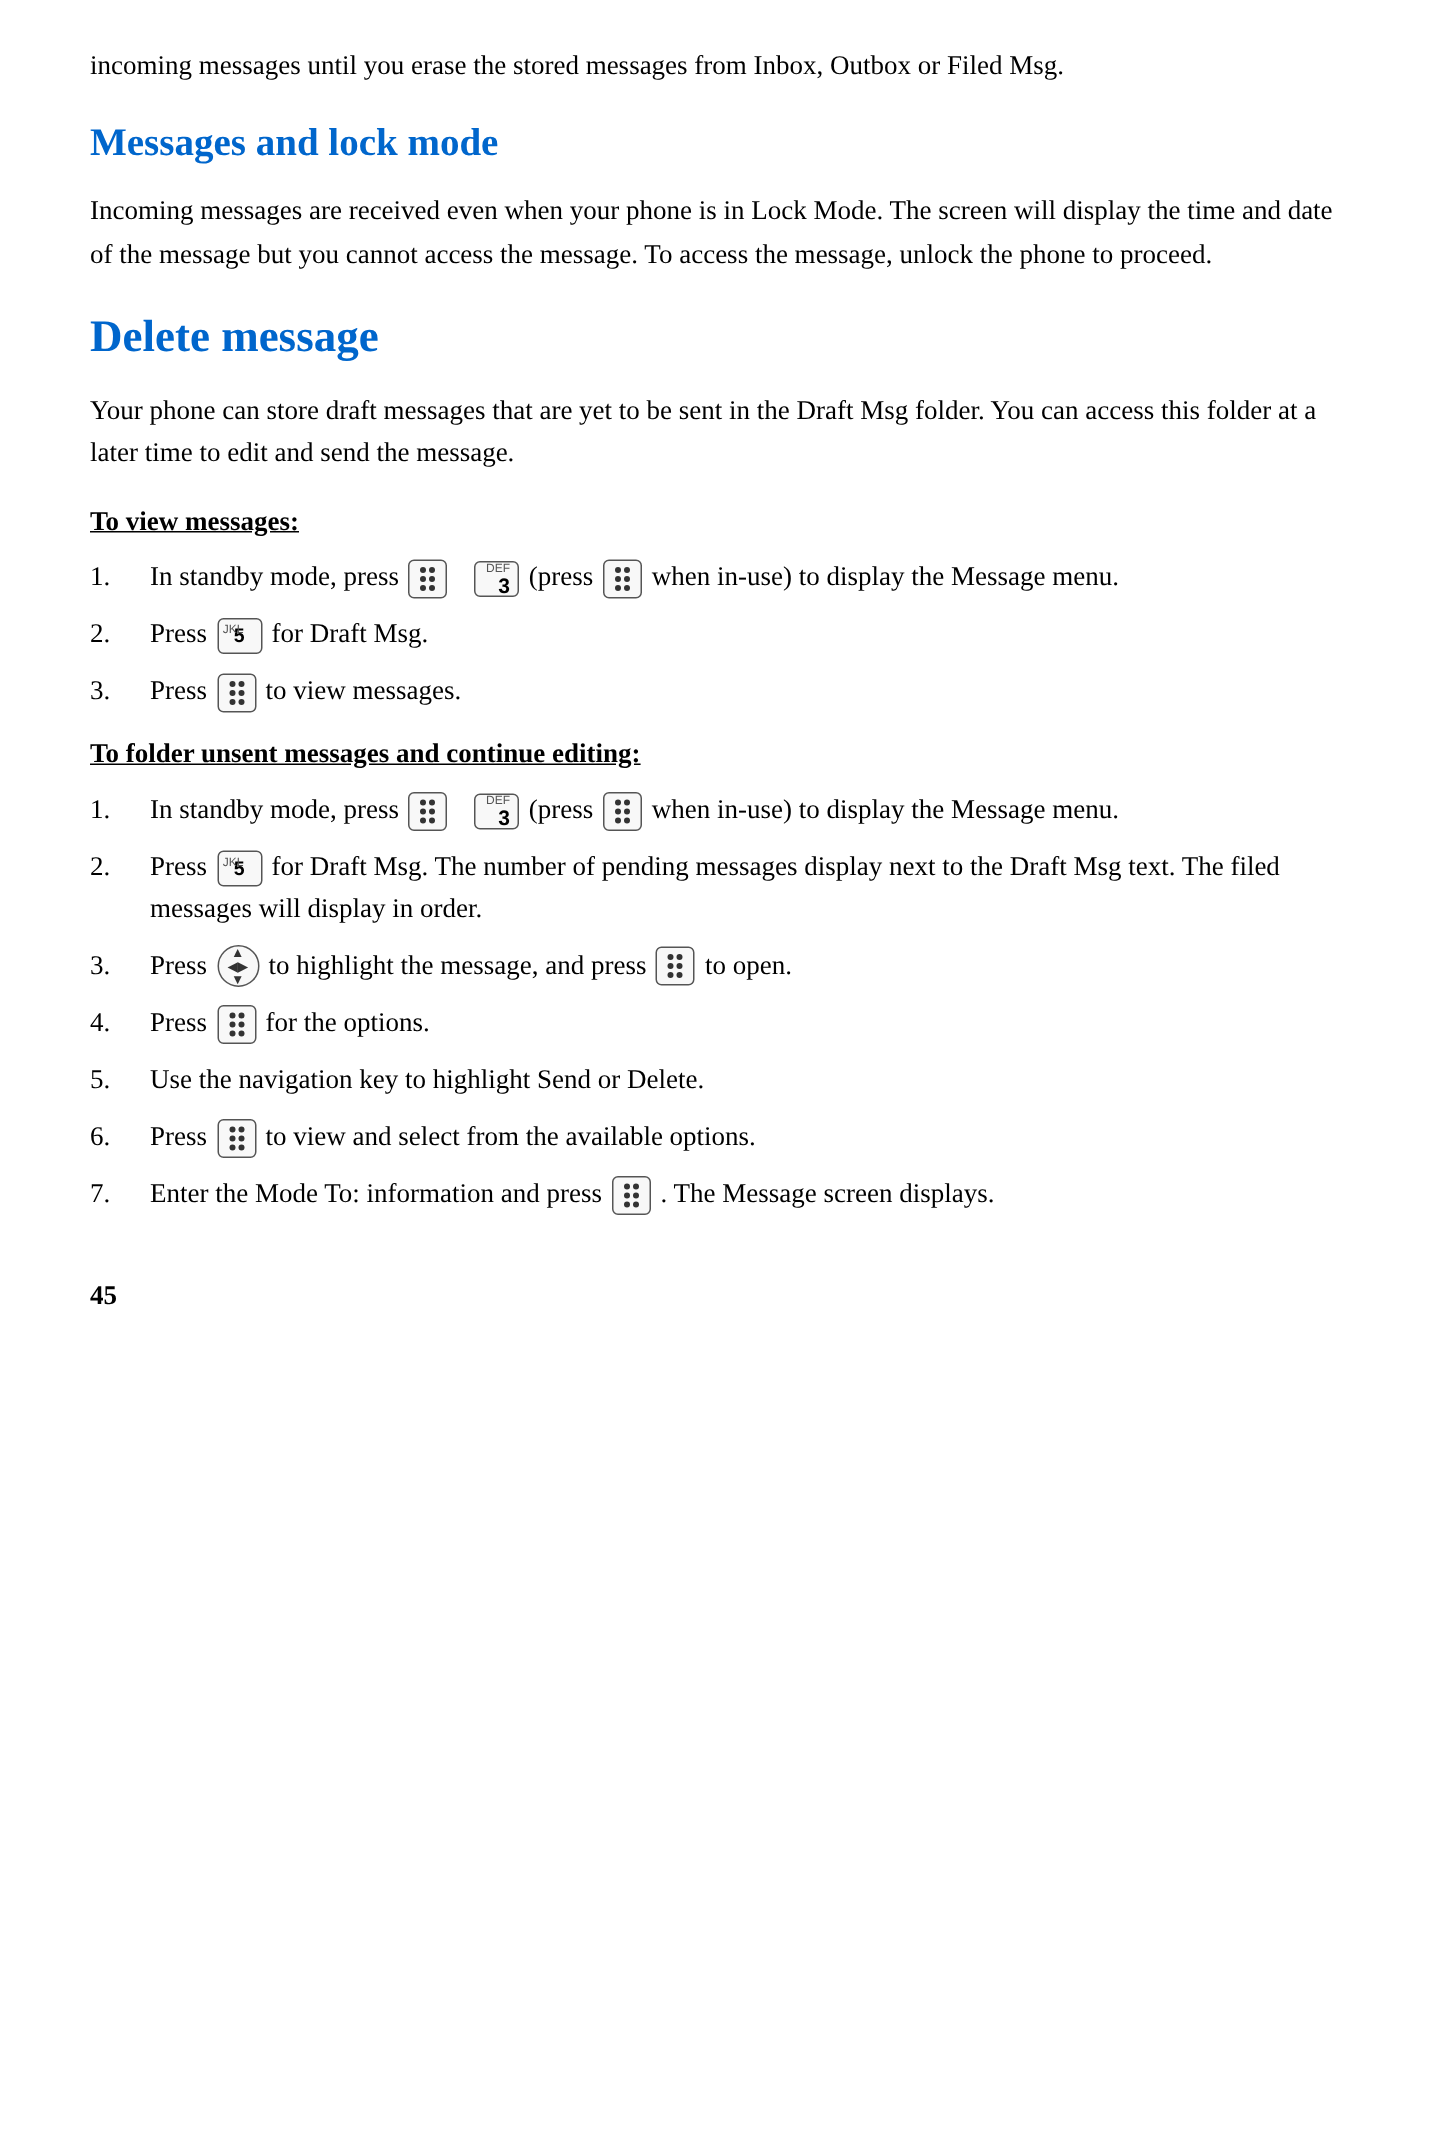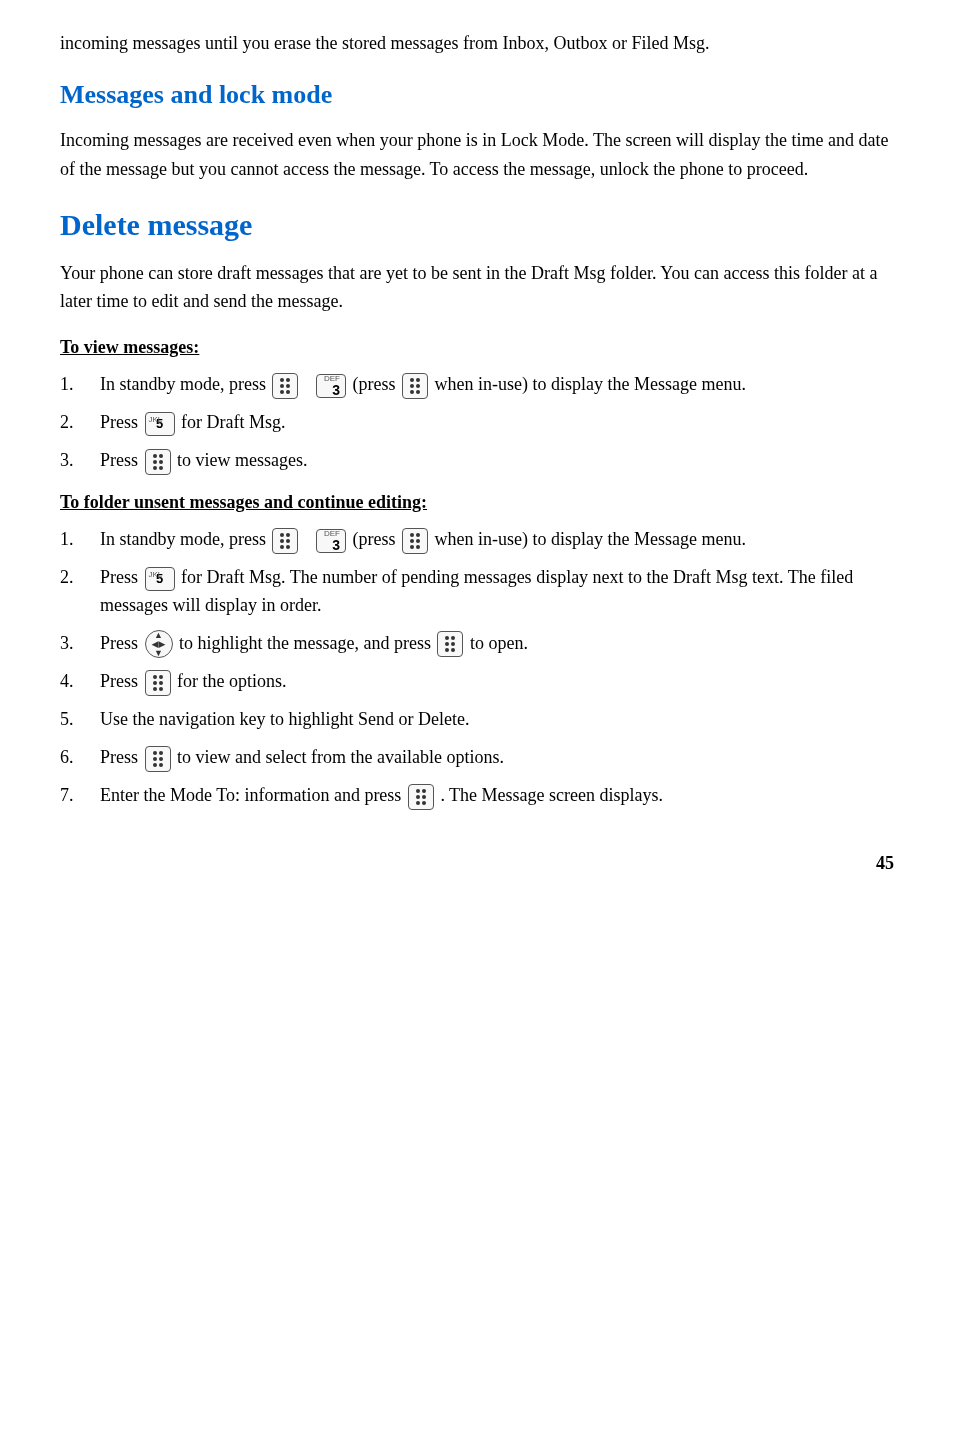--- a/index.html
+++ b/index.html
@@ -53,21 +53,21 @@
     }
     .list-number {
       min-width: 40px;
       font-size: 18px;
       padding-top: 0px;
     }
     .list-content {
       flex: 1;
     }
     .page-number {
-      text-align: right;
+      text-align: left;
       font-size: 18px;
       font-weight: bold;
       margin-top: 40px;
     }
     .key-icon-menu {
       display: inline-flex;
       align-items: center;
       justify-content: center;
       border: 1.5px solid #555;
       border-radius: 4px;

